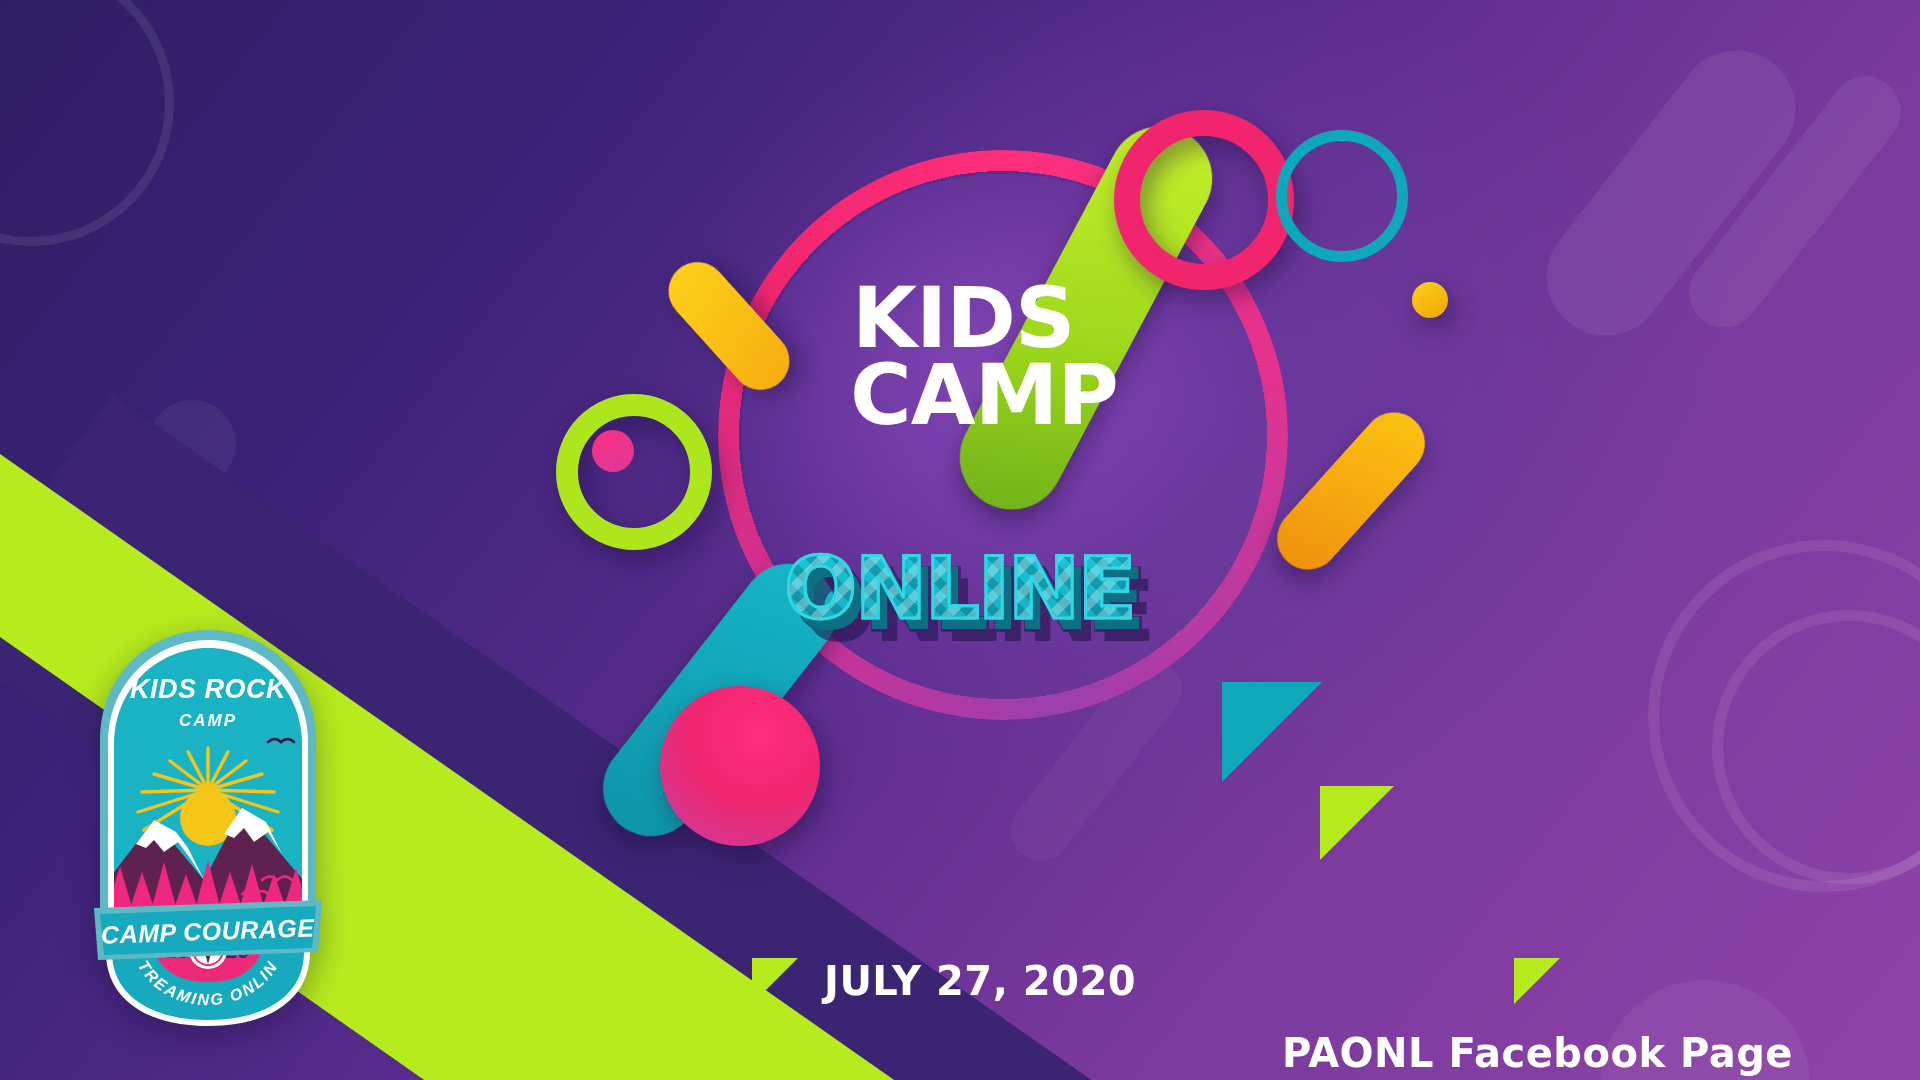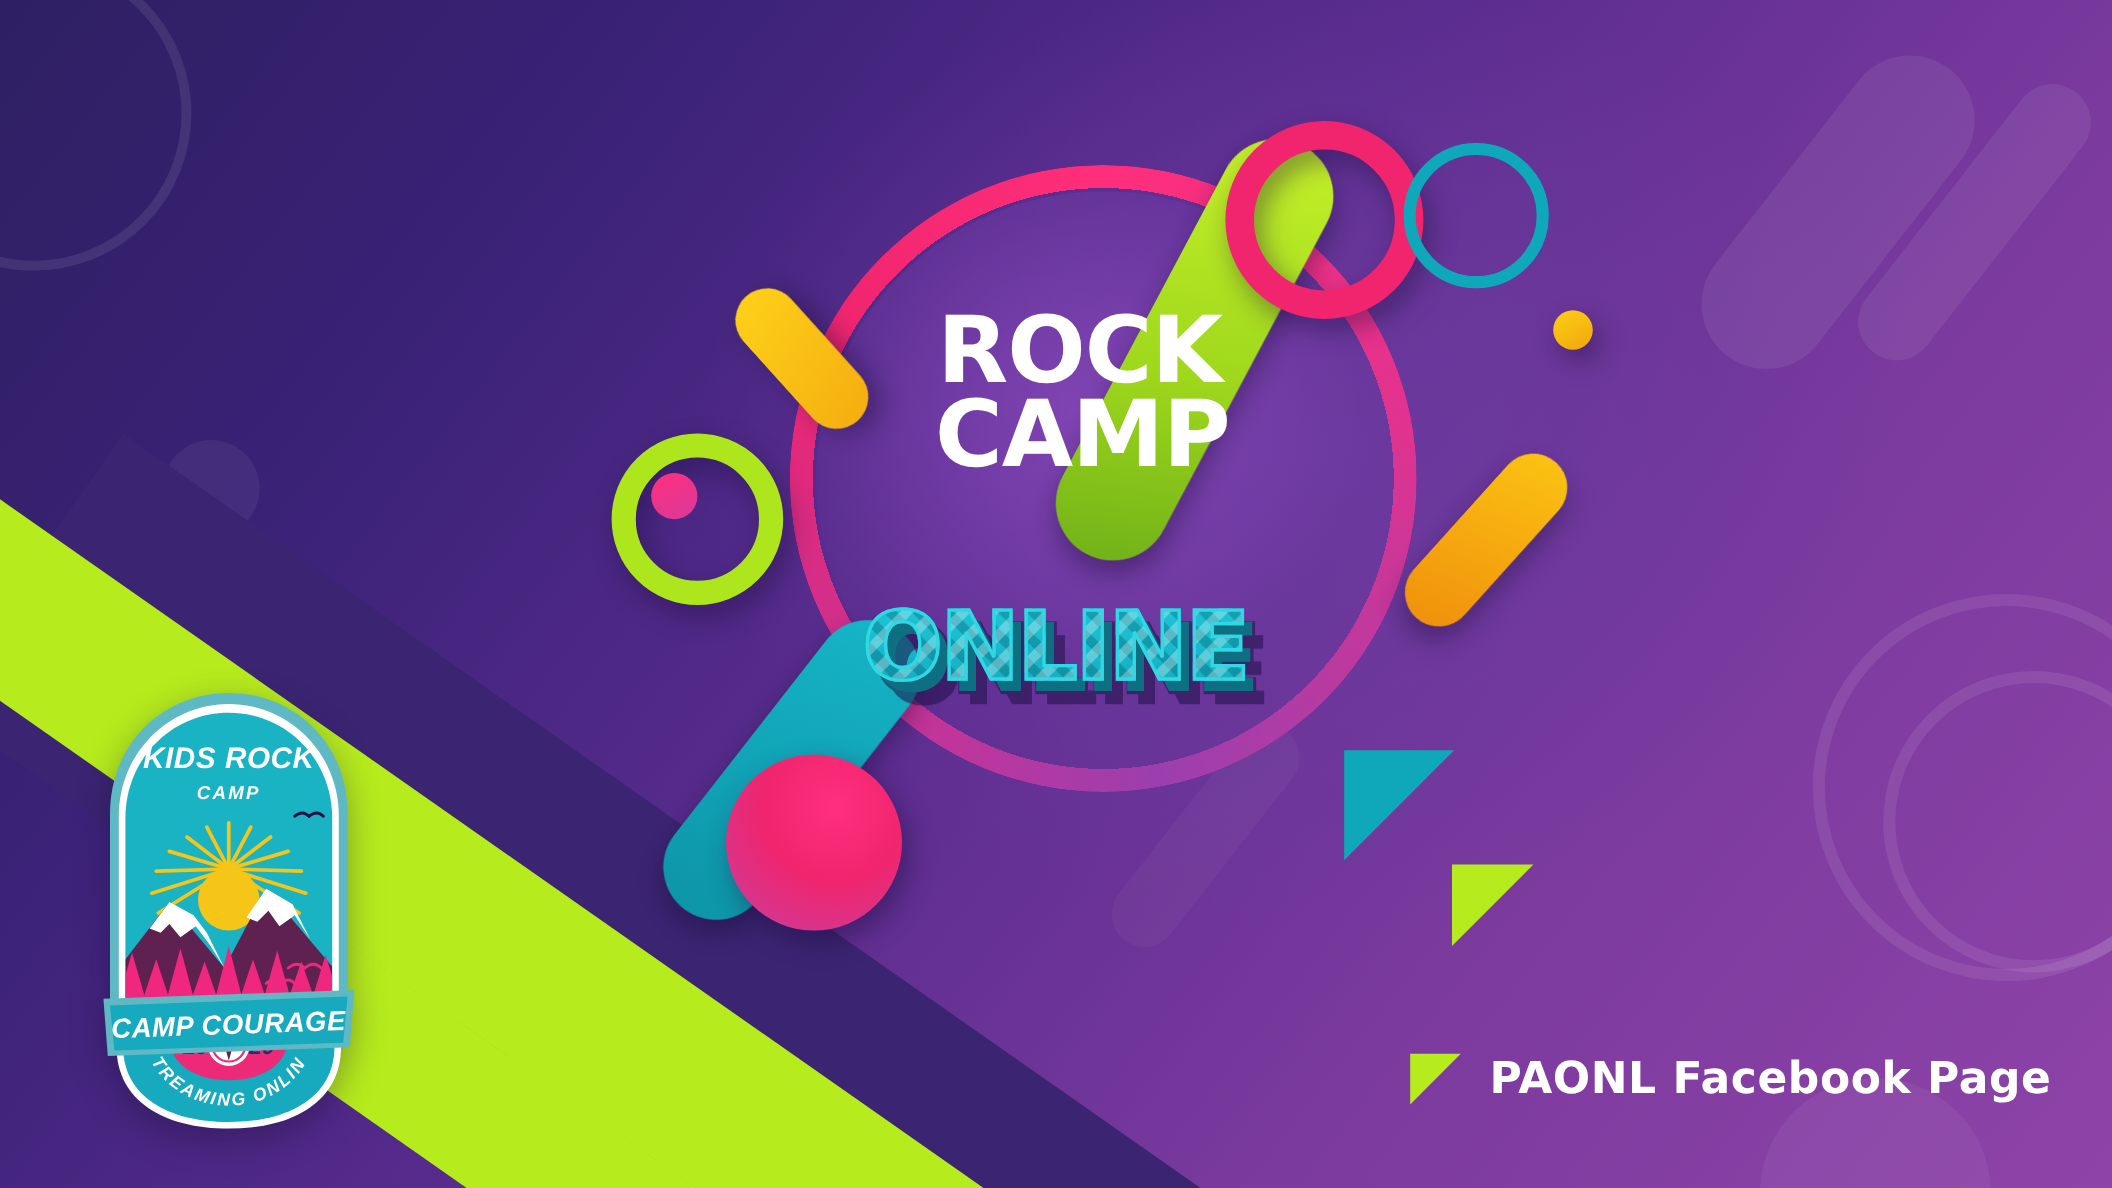--- a/index.html
+++ b/index.html
@@ -157,31 +157,35 @@
 
   <div class="dot shadowed" style="left:660px;top:686px;width:160px;height:160px;
               background:radial-gradient(circle at 62% 30%, #ff2f7e 0%, #f0256e 45%, #c63fa0 100%);"></div>
 
   <div class="tri" style="left:1222px;top:682px;
               border-left:100px solid #0fa8bb;border-bottom:100px solid transparent;"></div>
   <div class="tri" style="left:1320px;top:786px;
               border-left:74px solid #b6ec1d;border-bottom:74px solid transparent;"></div>
 
   <div class="headline">
-    <div class="hl-kids">ROCK</div>
+    <div class="hl-kids">KIDS</div>
     <div class="hl-camp">CAMP</div>
   </div>
 
   <div class="online-wrap">
     <div class="online-shadow">ONLINE</div>
     <div class="online-txt">ONLINE</div>
   </div>
 
-
-  <div class="foot" style="left:1282px;top:958px;">
+  <div class="foot" style="left:752px;top:958px;">
+    <span class="foot-tri"></span>
+    <span class="foot-text">JULY 27, 2020</span>
+  </div>
+
+  <div class="foot" style="left:1282px;top:958px;flex-direction:column;">
     <span class="foot-tri"></span>
     <span class="foot-text mixed">PAONL Facebook Page</span>
   </div>
 
   <div class="badge">
     <svg viewBox="0 0 232 412" width="232" height="412" xmlns="http://www.w3.org/2000/svg">
       <defs>
         <clipPath id="shieldClip">
           <path d="M14 118 C14 60 62 16 116 16 C170 16 218 60 218 118 L218 300 L14 300 Z"></path>
         </clipPath>

